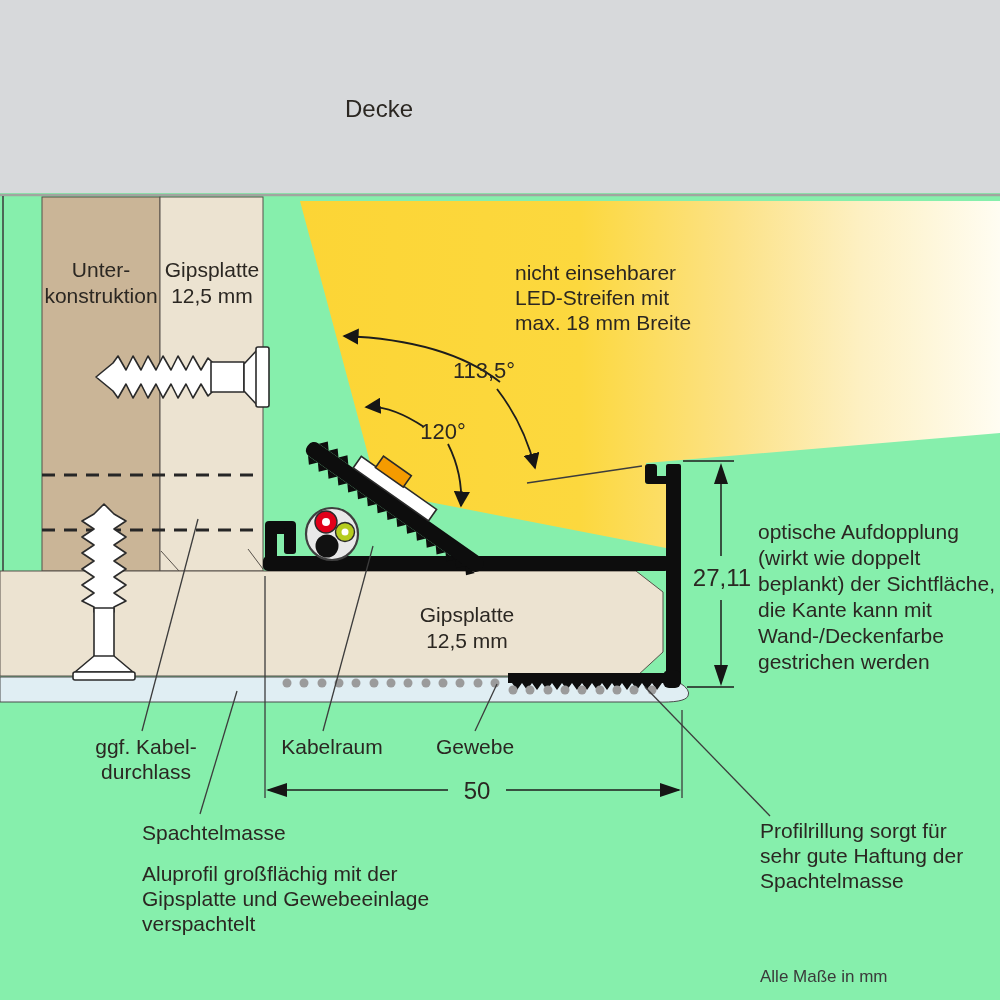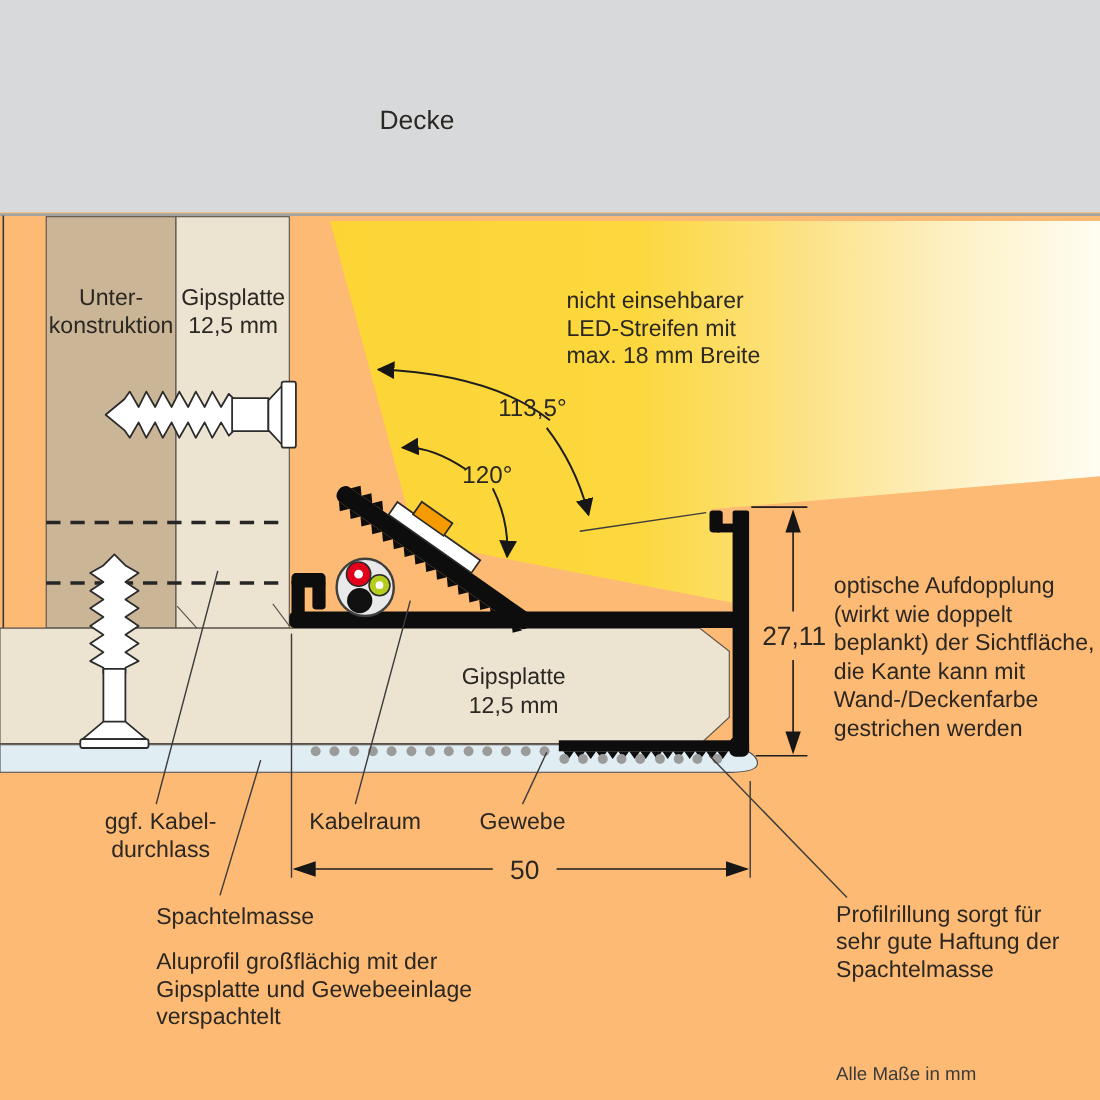--- a/index.html
+++ b/index.html
@@ -1,16 +1,16 @@
 <!DOCTYPE html>
 <html lang="de"><head>
 <meta charset="utf-8">
 <style>
   html,body{margin:0;padding:0;background:#ffffff;}
-  .stage{position:relative;width:1000px;height:1000px;background:#fdba74;overflow:hidden;}
+  .stage{position:relative;width:1000px;height:1000px;background:#86efac;overflow:hidden;}
   svg{display:block;}
   text{font-family:"Liberation Sans",sans-serif;fill:#2b2722;}
   .t21{font-size:21px;}
   .t24{font-size:24px;}
   .t17{font-size:17px;fill:#3a3a3a;}
   .mid{text-anchor:middle;}
   .thin{stroke:#3c3c3c;stroke-width:1.3;fill:none;}
   .dim{stroke:#1d1d1d;stroke-width:1.5;fill:none;}
   .arc{stroke:#1d1d1d;stroke-width:1.8;fill:none;}
   .outline{stroke:#57514a;stroke-width:1;}

